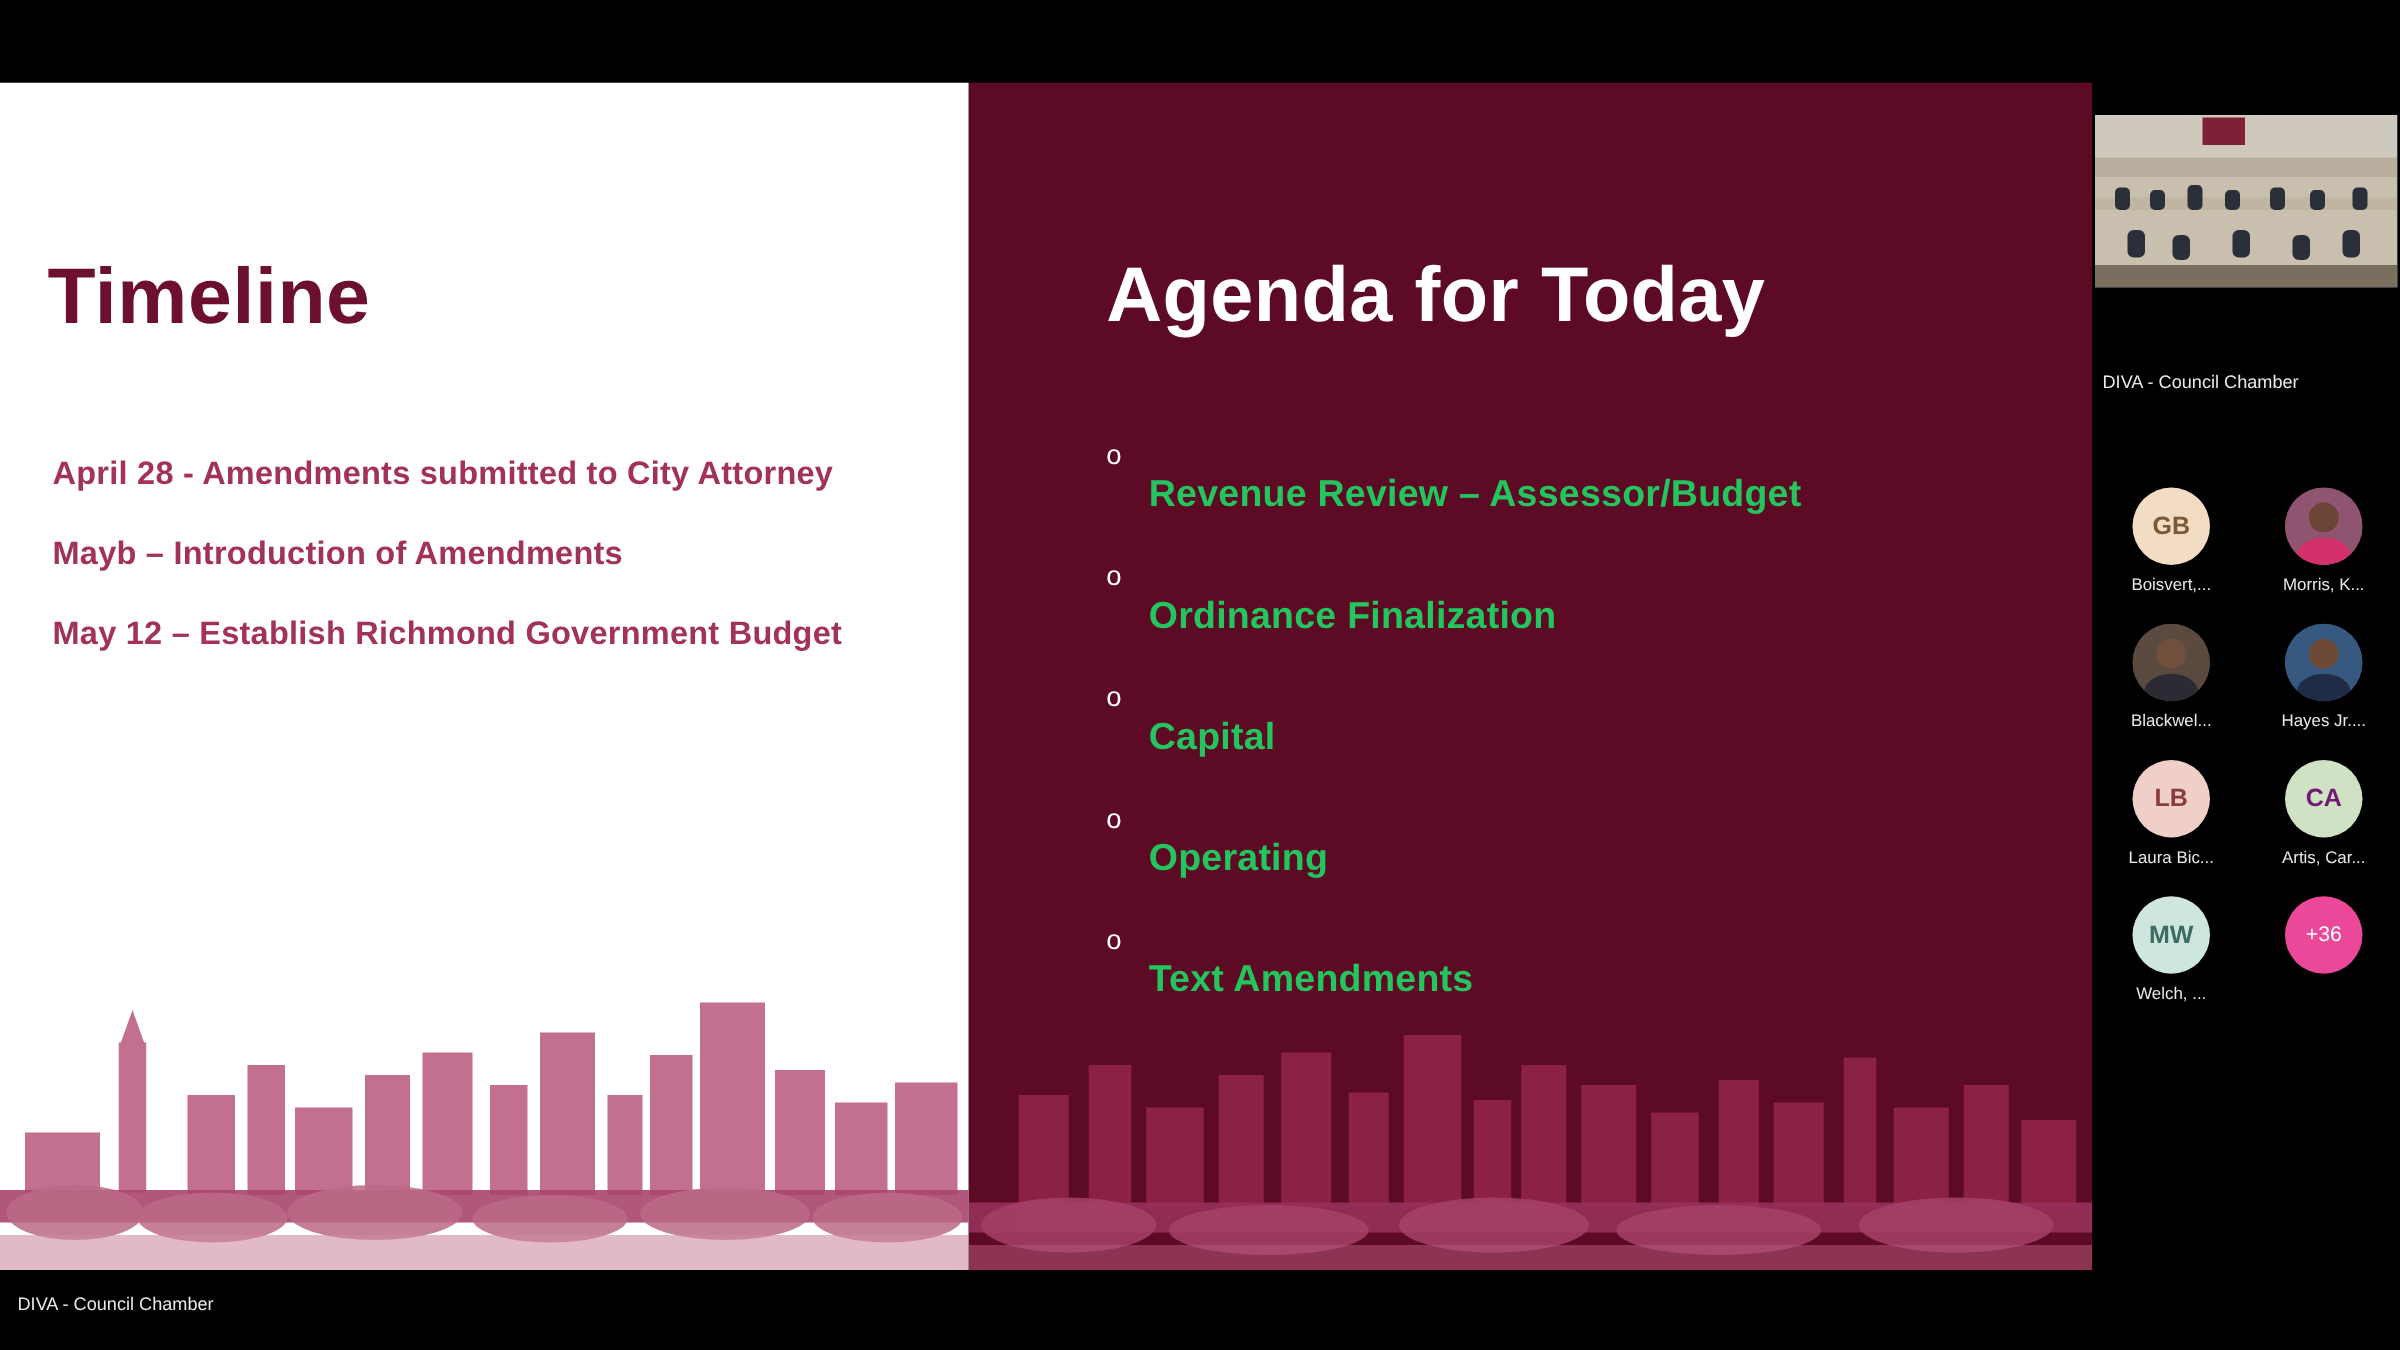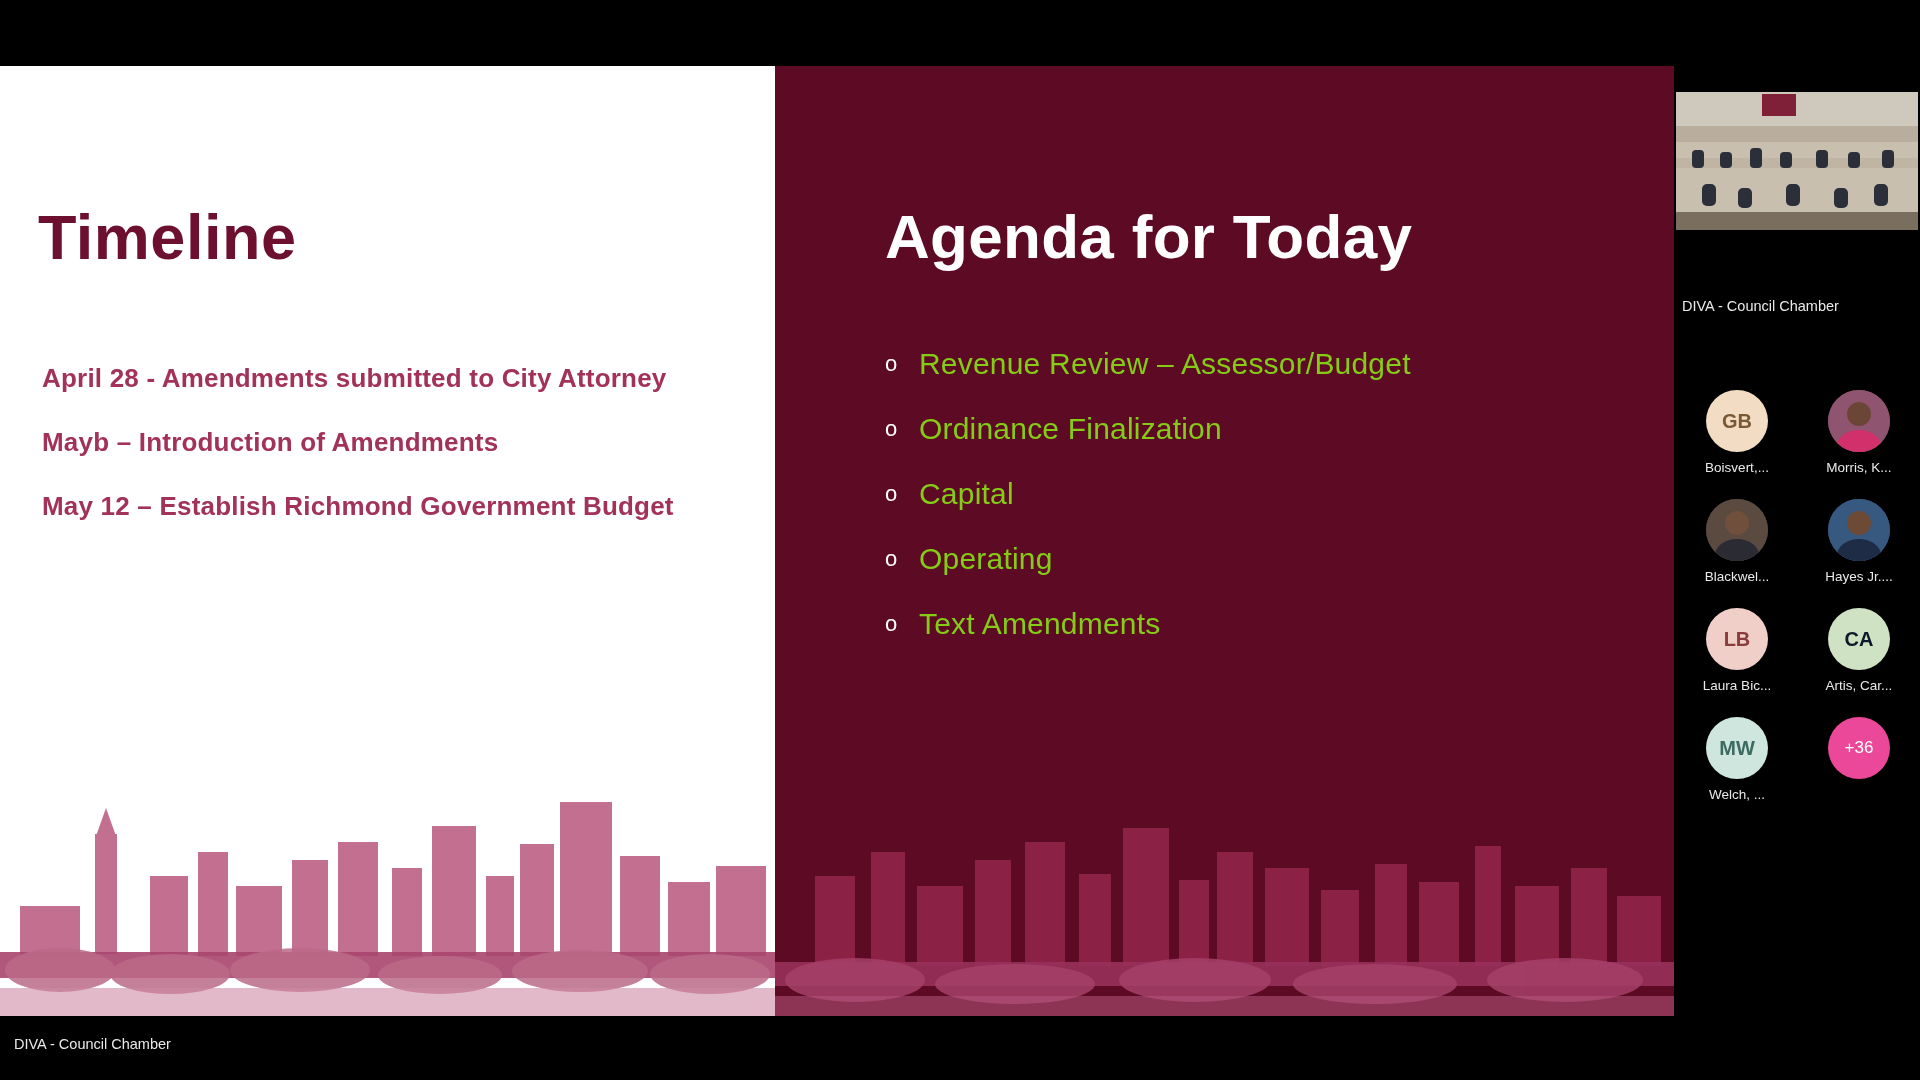--- a/index.html
+++ b/index.html
@@ -25,21 +25,21 @@
   .agenda-title{
     position:absolute;left:110px;top:135px;
     font-size:62px;font-weight:bold;color:#ffffff;letter-spacing:.3px;
   }
   .agenda-list{position:absolute;left:110px;top:278px;width:760px;}
   .agenda-item{display:flex;align-items:flex-start;margin-bottom:25px;}
   .agenda-bullet{
     width:34px;flex:0 0 34px;color:#ffffff;font-size:22px;line-height:40px;
   }
   .agenda-text{
-    font-size:30px;font-weight:normal;color:#84cc16;line-height:40px;letter-spacing:.2px;
+    font-size:30px;font-weight:bold;color:#22c55e;line-height:40px;letter-spacing:.2px;margin-top:32px;
   }
 
   
   .skyline{position:absolute;left:0;bottom:0;width:100%;height:260px;pointer-events:none;}
   .skyline svg{display:block;width:100%;height:100%;}
 
   
   .rail{position:absolute;left:1674px;top:0;width:246px;height:1080px;background:#000;}
   .self-video{position:absolute;left:2px;top:92px;width:242px;height:138px;background:#1d2436;overflow:hidden;}
   .self-label{
@@ -255,21 +255,21 @@
 
 
       <div class="tile-row">
         <div class="tile">
           <div class="avatar" style="background:#f0cfc9;color:#8a3b3b;">
             <span>LB</span>
           </div>
           <div class="tile-name">Laura Bic...</div>
         </div>
         <div class="tile">
-          <div class="avatar" style="background:#cfe3c4;color:#0f172a;">
+          <div class="avatar" style="background:#cfe3c4;color:#701a75;">
             <span>CA</span>
           </div>
           <div class="tile-name">Artis, Car...</div>
         </div>
       </div>
 
 
       <div class="tile-row">
         <div class="tile">
           <div class="avatar" style="background:#cfe6df;color:#3c6b61;">

